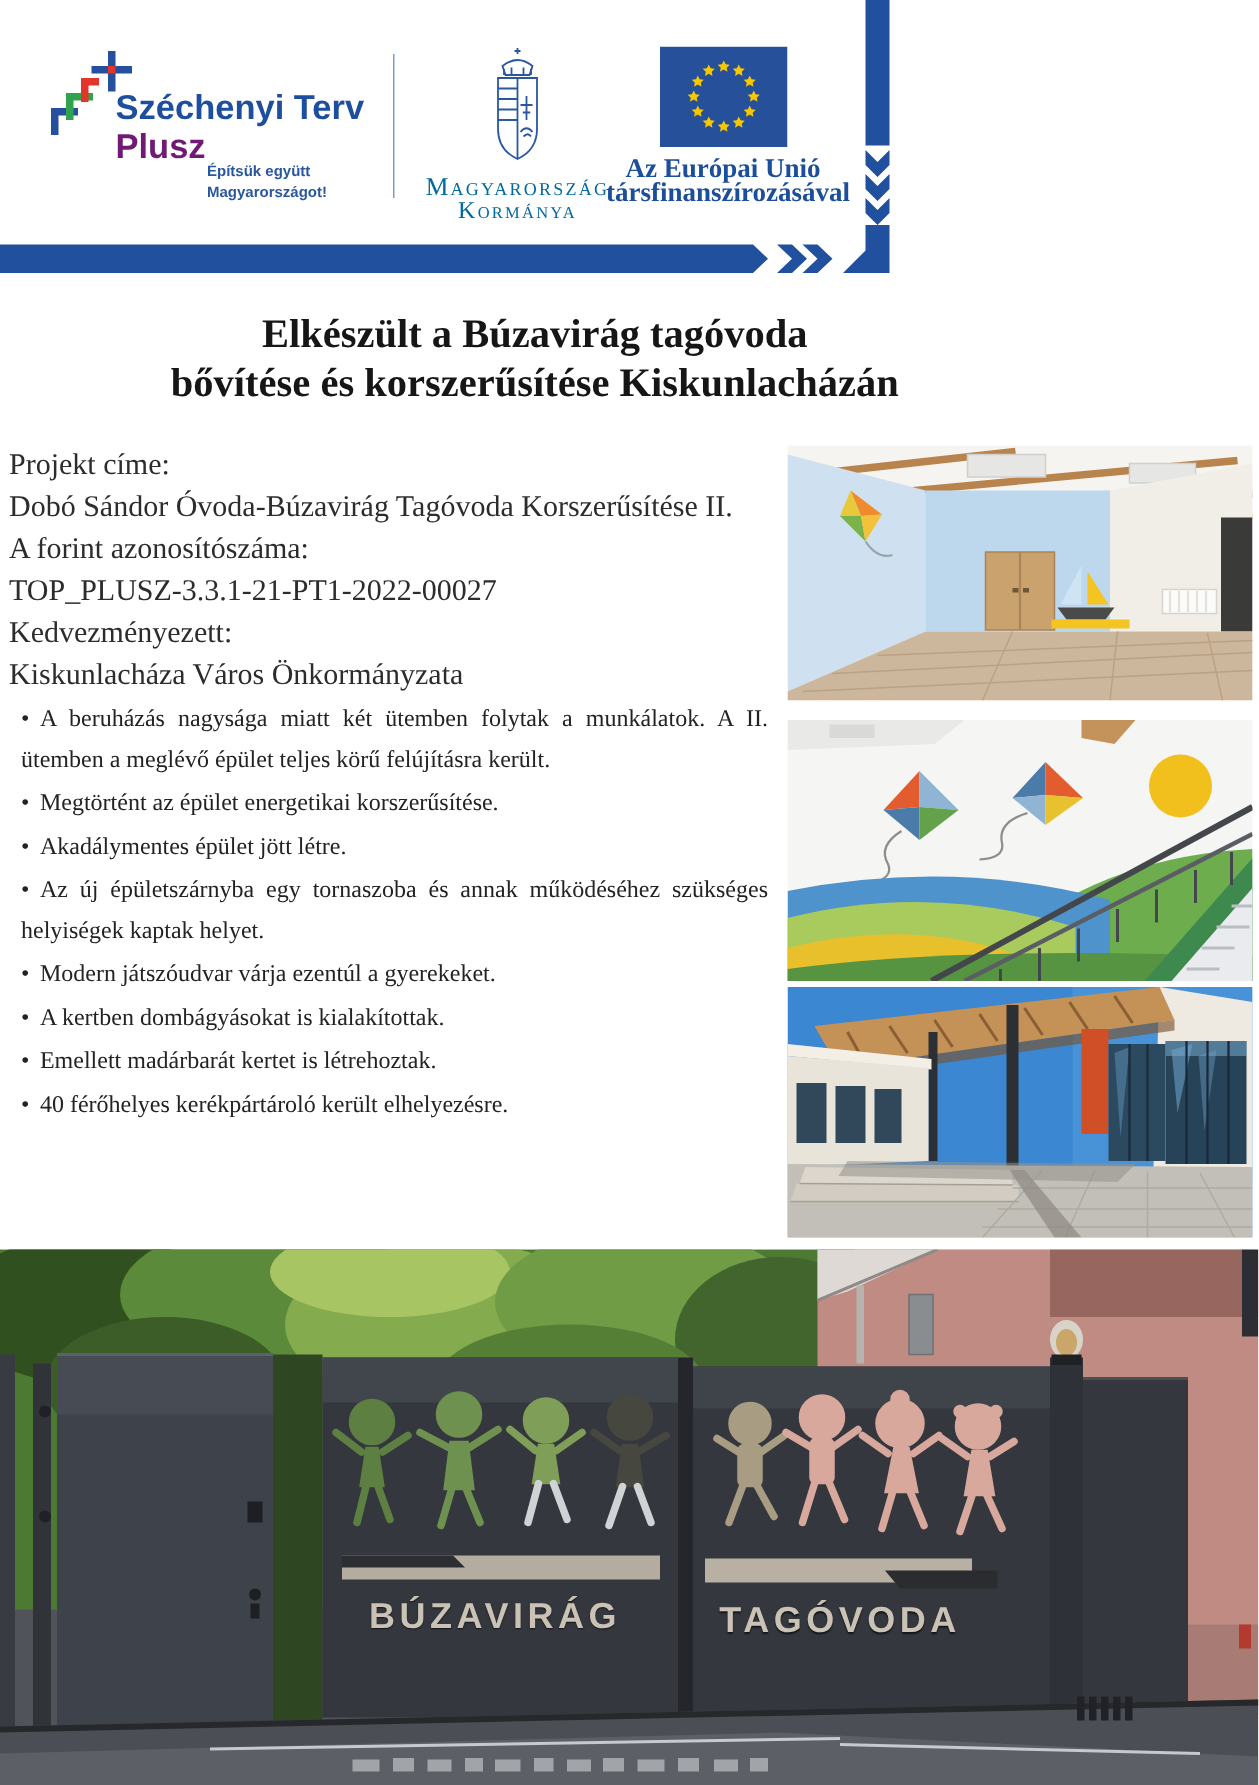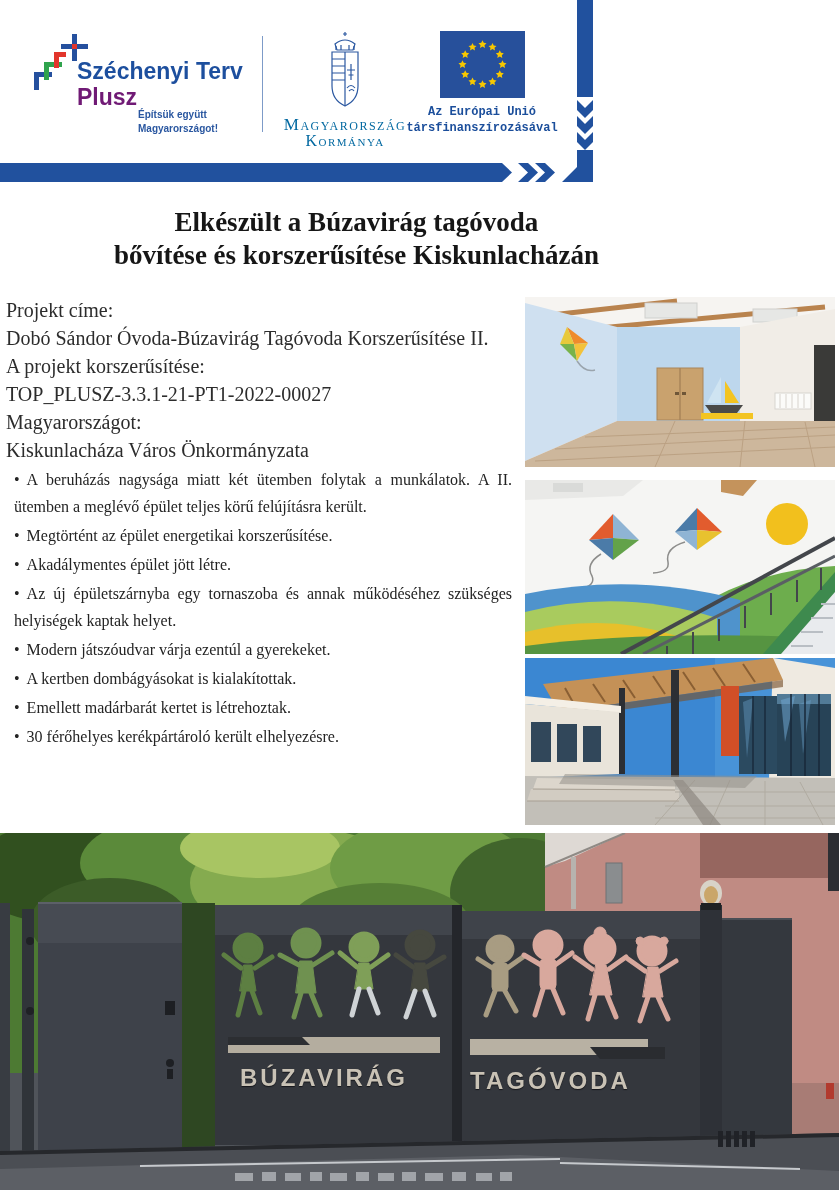--- a/index.html
+++ b/index.html
@@ -15,39 +15,39 @@
             font-weight:bold;font-size:23px;color:#701a75;}
   .sz-tag{position:absolute;left:110px;top:78px;font-family:Liberation Sans, sans-serif;
           font-size:10px;line-height:14px;color:#2a57a0;font-weight:bold;white-space:nowrap;}
   .logo-divider{position:absolute;left:262px;top:36px;width:1px;height:96px;background:#7d9bc8;}
   .gov-logo{position:absolute;left:270px;top:30px;width:150px;height:118px;text-align:center;}
   .gov-coa{display:block;margin:0 auto;}
   .gov-text{font-variant:small-caps;letter-spacing:1.5px;color:#0369a1;line-height:16px;margin-top:3px;}
   .gov-l1{font-size:17px;} .gov-l2{font-size:16px;}
   .eu-logo{position:absolute;left:404px;top:31px;width:156px;text-align:center;}
   .eu-flag{display:block;margin:0 auto;}
-  .eu-text{margin-top:6px;font-family:Liberation Mono, monospace;font-size:12px;line-height:16px;
+  .eu-text{margin-top:6px;font-family:Liberation Serif, serif;font-size:18px;line-height:16px;
            color:#1b4e9b;font-weight:bold;}
   
   .title{position:absolute;left:0;top:206px;width:713px;text-align:center;
          font-weight:bold;font-size:27px;line-height:33px;color:#161616;}
   
   .project{position:absolute;left:6px;top:296px;width:510px;text-align:left;
            font-size:20px;line-height:28px;color:#2c2c2c;}
   .project div{white-space:nowrap;}
   .bullets{position:absolute;left:14px;top:466px;width:498px;font-size:16px;
            line-height:27px;color:#232323;text-align:justify;}
   .bullets p{margin:0 0 2px 0;}
   .bullet-marker{padding-right:7px;}
   
   .photo{position:absolute;left:525px;}
   .photo svg{display:block;}
   .gate-photo{position:absolute;left:0;top:833px;}
   .gate-label{position:absolute;font-family:"Liberation Sans",sans-serif;font-weight:bold;
-              font-size:24px;letter-spacing:3px;color:#c9c2b5;
+              font-size:24px;letter-spacing:3px;color:#c9c2b5;text-align:center;
               text-shadow:0 1px 1px #15161a;}
   .gate-label-left{left:240px;top:1064px;width:180px;}
   .gate-label-right{left:470px;top:1067px;width:180px;}
 </style>
 </head>
 <body>
 
 <div class="page">
 
   <svg class="frame-svg" width="839" height="200" viewBox="0 0 839 200">
@@ -124,35 +124,35 @@
   </div>
 
   <div class="title">
     <div>Elkészült a Búzavirág tagóvoda</div>
     <div>bővítése és korszerűsítése Kiskunlacházán</div>
   </div>
 
   <div class="project">
     <div>Projekt címe:</div>
     <div>Dobó Sándor Óvoda-Búzavirág Tagóvoda Korszerűsítése II.</div>
-    <div>A projekt korszerűsítése:</div>
+    <div>A forint azonosítószáma:</div>
     <div>TOP_PLUSZ-3.3.1-21-PT1-2022-00027</div>
-    <div>Magyarországot:</div>
+    <div>Kedvezményezett:</div>
     <div>Kiskunlacháza Város Önkormányzata</div>
   </div>
 
   <div class="bullets">
     <p><span class="bullet-marker">•</span><span>A beruházás nagysága miatt két ütemben folytak a munkálatok. A II. ütemben a meglévő épület teljes körű felújításra került.</span></p>
     <p><span class="bullet-marker">•</span><span>Megtörtént az épület energetikai korszerűsítése.</span></p>
     <p><span class="bullet-marker">•</span><span>Akadálymentes épület jött létre.</span></p>
     <p><span class="bullet-marker">•</span><span>Az új épületszárnyba egy tornaszoba és annak működéséhez szükséges helyiségek kaptak helyet.</span></p>
     <p><span class="bullet-marker">•</span><span>Modern játszóudvar várja ezentúl a gyerekeket.</span></p>
     <p><span class="bullet-marker">•</span><span>A kertben dombágyásokat is kialakítottak.</span></p>
     <p><span class="bullet-marker">•</span><span>Emellett madárbarát kertet is létrehoztak.</span></p>
-    <p><span class="bullet-marker">•</span><span>30 férőhelyes kerékpártároló került elhelyezésre.</span></p>
+    <p><span class="bullet-marker">•</span><span>40 férőhelyes kerékpártároló került elhelyezésre.</span></p>
   </div>
 
   <div class="photo" style="top:297px">
     <svg width="310" height="170" viewBox="0 0 310 170">
       <rect width="310" height="170" fill="#f6f4f1"></rect>
       <g stroke="#b9834e" stroke-width="5" fill="none">
         <path d="M8,20 L152,4"></path>
           <path d="M42,34 L300,10"></path>
           <path d="M98,46 L310,32"></path>
           <path d="M170,52 L310,47"></path>

